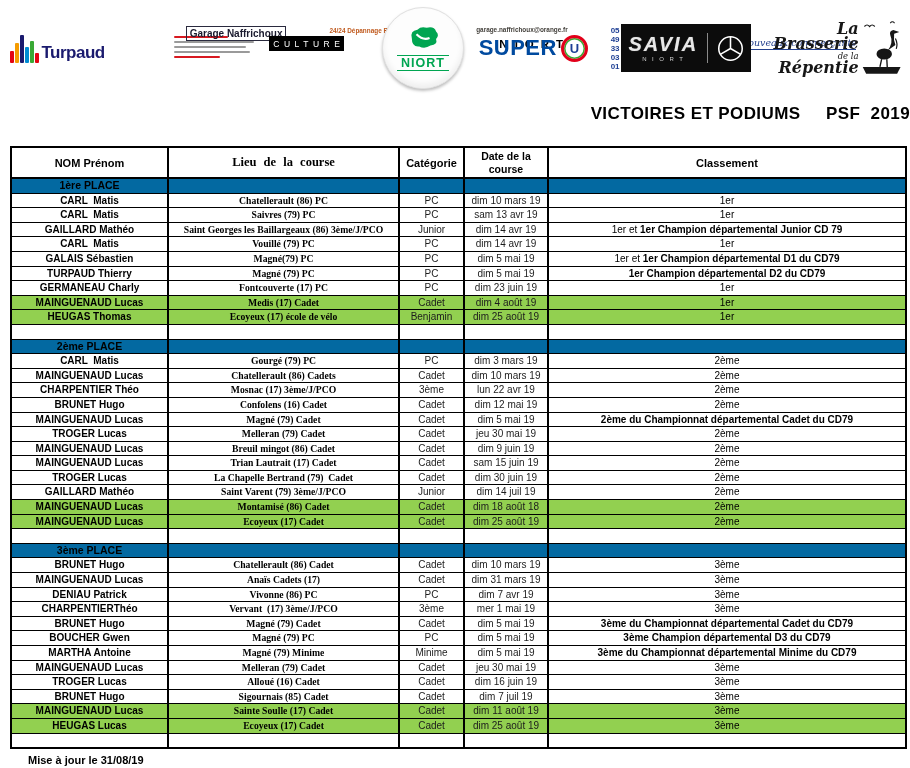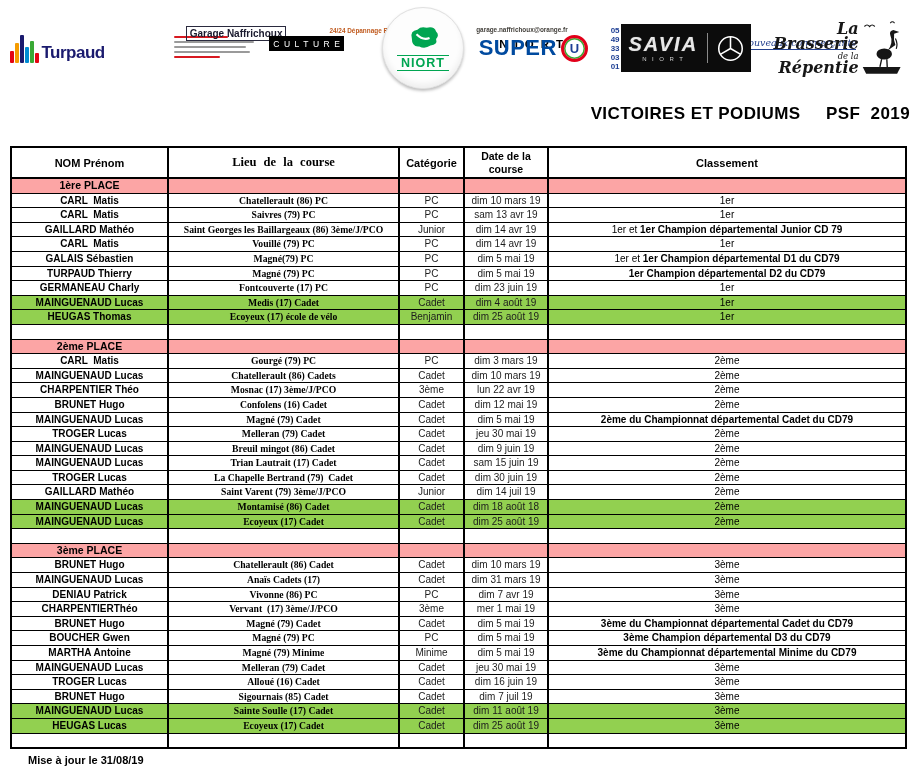--- a/index.html
+++ b/index.html
@@ -90,21 +90,21 @@
   .results th,.results td{border:1px solid #000;border-left:2px solid #000;
                           padding:0;overflow:hidden;text-align:center;white-space:pre;}
   .results thead th{height:29px;font-size:11px;border-bottom:2px solid #000;vertical-align:middle;}
   .results thead .h-lieu{font-family:"Liberation Serif",serif;font-size:12.5px;word-spacing:4px;}
   .results thead .h-date{font-size:10.5px;white-space:normal;line-height:1.15;}
   .results tbody td{height:13.6px;line-height:13.6px;font-size:10px;}
   .results tbody td.nom{font-weight:bold;}
   .results tbody td.lieu{font-family:"Liberation Serif",serif;font-weight:bold;font-size:9.7px;}
   .results tbody td.cat,.results tbody td.date{color:#1c1c1c;}
   .results tbody td.cls b{font-weight:bold;}
-  .results tr.sec td{background:#fca5a5;}
+  .results tr.sec td{background:#0369a1;}
   .results tr.sec td.nom{font-size:10.5px;}
   .results tr.green td{background:#92D050;}
 
   
   .footer{font-weight:bold;font-size:11px;margin:5px 0 0 28px;}
 </style>
 </head>
 <body>
 
 <div class="logos">

